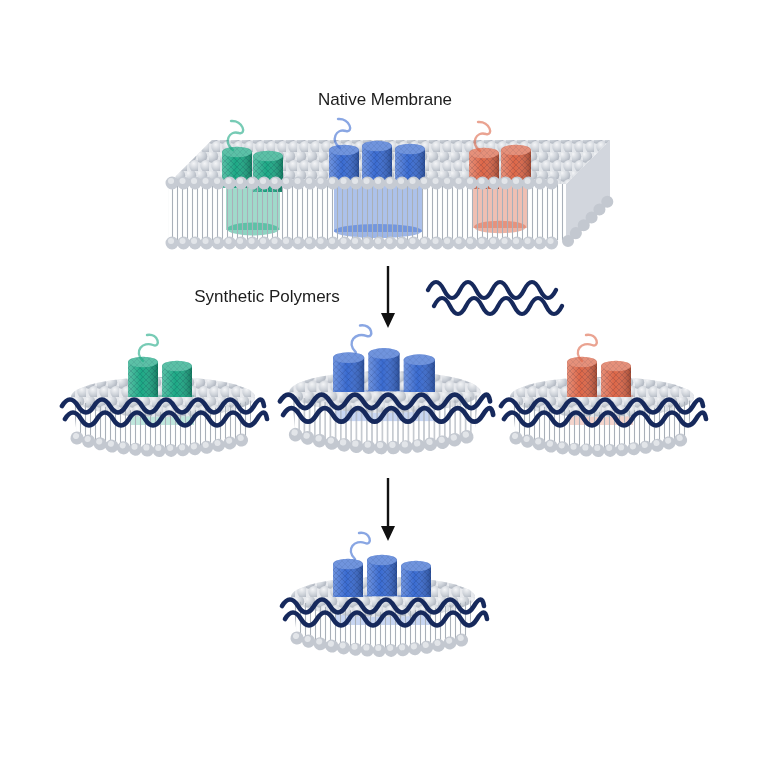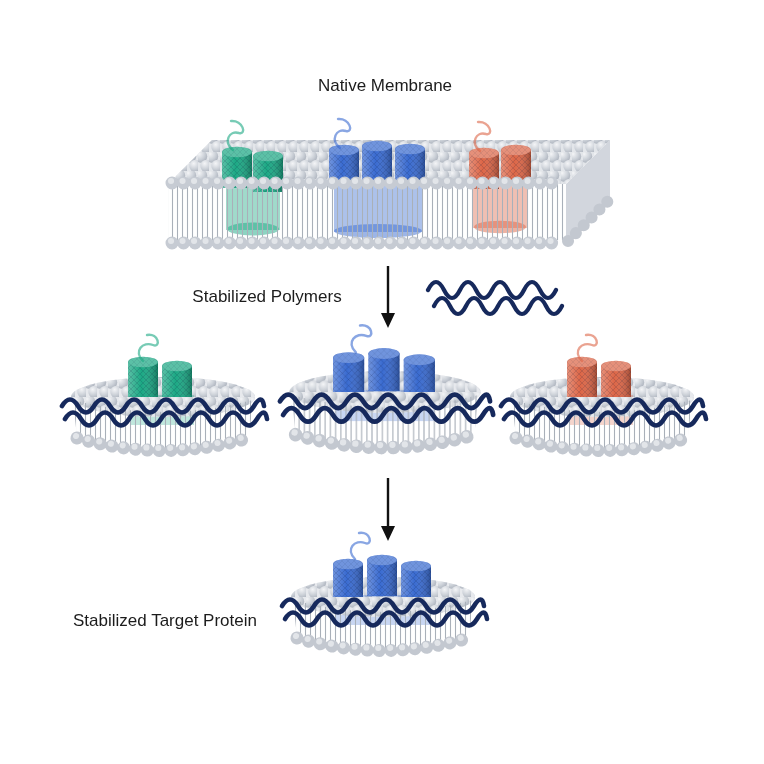--- a/index.html
+++ b/index.html
@@ -179,20 +179,19 @@
 
     <g transform="translate(383,597)">
       <use href="#disc-back"></use>
       <g color="#3a6bd0">
           <use href="#disc-protein3"></use>
         </g>
       <use href="#disc-front"></use>
     </g>
   </svg>
 
-  <div class="lbl" style="left:230px;top:76px;width:310px;text-align:center;">Native Membrane</div>
+  <div class="lbl" style="left:230px;top:90px;width:310px;text-align:center;">Native Membrane</div>
 
-  <div class="lbl" style="left:167px;top:287px;width:200px;">Stabilized Polymers</div>
+  <div class="lbl" style="left:167px;top:287px;width:200px;">Synthetic Polymers</div>
 
 
-  <div class="lbl" style="left:55px;top:611px;width:220px;">Stabilized Target Protein</div>
 
 </div>
 
 </body></html>

